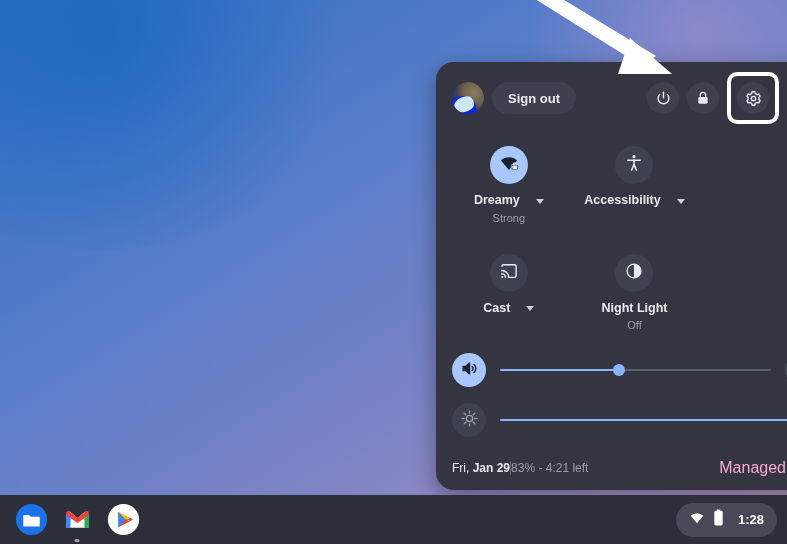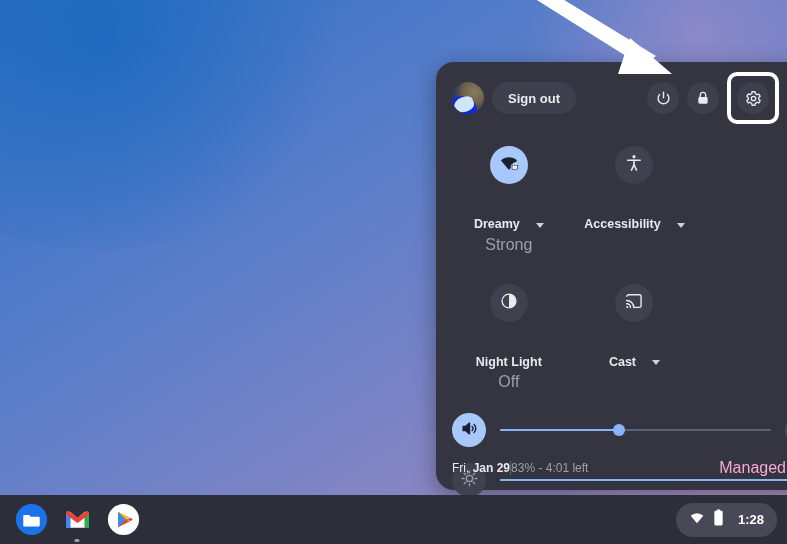--- a/index.html
+++ b/index.html
@@ -162,36 +162,35 @@
     margin-bottom: 10px;
   }
   .tile-ico.on { background: #a8c7fa; }
   .tile-ico.off { background: #3e414e; }
 
   .tile-label-row {
     display: flex;
     align-items: center;
     gap: 16px;
     line-height: 1;
-    margin-top: 24px;
   }
   .tile-label {
     font-size: 12.5px;
     font-weight: bold;
     color: #e8eaed;
   }
   .caret {
     width: 0; height: 0;
     border-left: 4px solid transparent;
     border-right: 4px solid transparent;
     border-top: 5px solid #cfd2d6;
     margin-top: 2px;
   }
   .tile-sub {
-    font-size: 16px;
+    font-size: 11px;
     color: #9aa0a6;
     margin-top: 5px;
   }
   .tile-sub.blank { visibility: hidden; }
 
   .row2 { margin-top: 18px; }
 
   
   .slider-row {
     display: flex;
@@ -449,48 +448,48 @@
         <div class="tile-sub blank"></div>
       </div>
     </div>
 
     <div class="tiles row2">
 
 
       <div class="tile">
         <div class="tile-ico off">
           <span>
-            <svg width="20" height="20" viewBox="0 0 24 24">
-              <circle cx="12" cy="12" r="8.3" fill="none" stroke="#e8eaed" stroke-width="1.6"></circle>
-              <path d="M12 3.7 a8.3 8.3 0 0 1 0 16.6 z" fill="#e8eaed"></path>
-            </svg>
-          </span>
-        </div>
-        <div class="tile-label-row">
-          <span class="tile-label">Night Light</span>
-        </div>
-        <div class="tile-sub">Off</div>
-      </div>
-
-      <div class="tile">
-        <div class="tile-ico off">
-          <span>
             <svg width="20" height="20" viewBox="0 0 24 24" fill="none" stroke="#e8eaed" stroke-width="1.7" stroke-linecap="round">
               <path d="M3.5 6.4 a2 2 0 0 1 2-2 h13 a2 2 0 0 1 2 2 v11.2 a2 2 0 0 1-2 2 h-6.5"></path>
               <path d="M3.2 11.3 a8.5 8.5 0 0 1 8.5 8.5"></path>
               <path d="M3.2 15.2 a4.6 4.6 0 0 1 4.6 4.6"></path>
               <circle cx="3.9" cy="19.2" r="1.3" fill="#e8eaed" stroke="none"></circle>
             </svg>
           </span>
         </div>
         <div class="tile-label-row">
           <span class="tile-label">Cast</span>
           <span class="caret"></span>
         </div>
         <div class="tile-sub blank"></div>
+      </div>
+
+      <div class="tile">
+        <div class="tile-ico off">
+          <span>
+            <svg width="20" height="20" viewBox="0 0 24 24">
+              <circle cx="12" cy="12" r="8.3" fill="none" stroke="#e8eaed" stroke-width="1.6"></circle>
+              <path d="M12 3.7 a8.3 8.3 0 0 1 0 16.6 z" fill="#e8eaed"></path>
+            </svg>
+          </span>
+        </div>
+        <div class="tile-label-row">
+          <span class="tile-label">Night Light</span>
+        </div>
+        <div class="tile-sub">Off</div>
       </div>
     </div>
 
     <div class="slider-row first">
       <div class="slider-ico on">
         <span>
           <svg width="19" height="19" viewBox="0 0 24 24" fill="none" stroke="#1a2232" stroke-width="1.8" stroke-linecap="round" stroke-linejoin="round">
             <path d="M4 9.3 h3.3 L12 5.2 v13.6 L7.3 14.7 H4 z" fill="#1a2232"></path>
             <path d="M15.3 9.4 a3.6 3.6 0 0 1 0 5.2"></path>
             <path d="M17.8 7 a7 7 0 0 1 0 10"></path>
@@ -525,21 +524,21 @@
       <div class="track">
         <div class="rail"></div>
         <div class="fill" id="bri-fill" style="width: 97%;"></div>
         <div class="knob" id="bri-knob" style="left: 97%;"></div>
       </div>
     </div>
 
     <div class="qs-footer">
       <div class="date-txt"><span>Fri, </span><b>Jan 29</b></div>
       <div class="vdiv"></div>
-      <div class="battery-txt">83% - 4:01 left</div>
+      <div class="battery-txt">83% - 4:21 left</div>
       <div class="foot-spacer"></div>
       <div class="managed-txt">Managed</div>
       <span>
         <svg width="15" height="15" viewBox="0 0 24 24">
           <rect x="2.5" y="6" width="8" height="14" fill="#9aa0a6"></rect>
           <rect x="11.5" y="10" width="10" height="10" fill="#9aa0a6"></rect>
           <rect x="4.4" y="8" width="2" height="2" fill="#343541"></rect>
           <rect x="7.2" y="8" width="2" height="2" fill="#343541"></rect>
           <rect x="4.4" y="11.4" width="2" height="2" fill="#343541"></rect>
           <rect x="7.2" y="11.4" width="2" height="2" fill="#343541"></rect>

